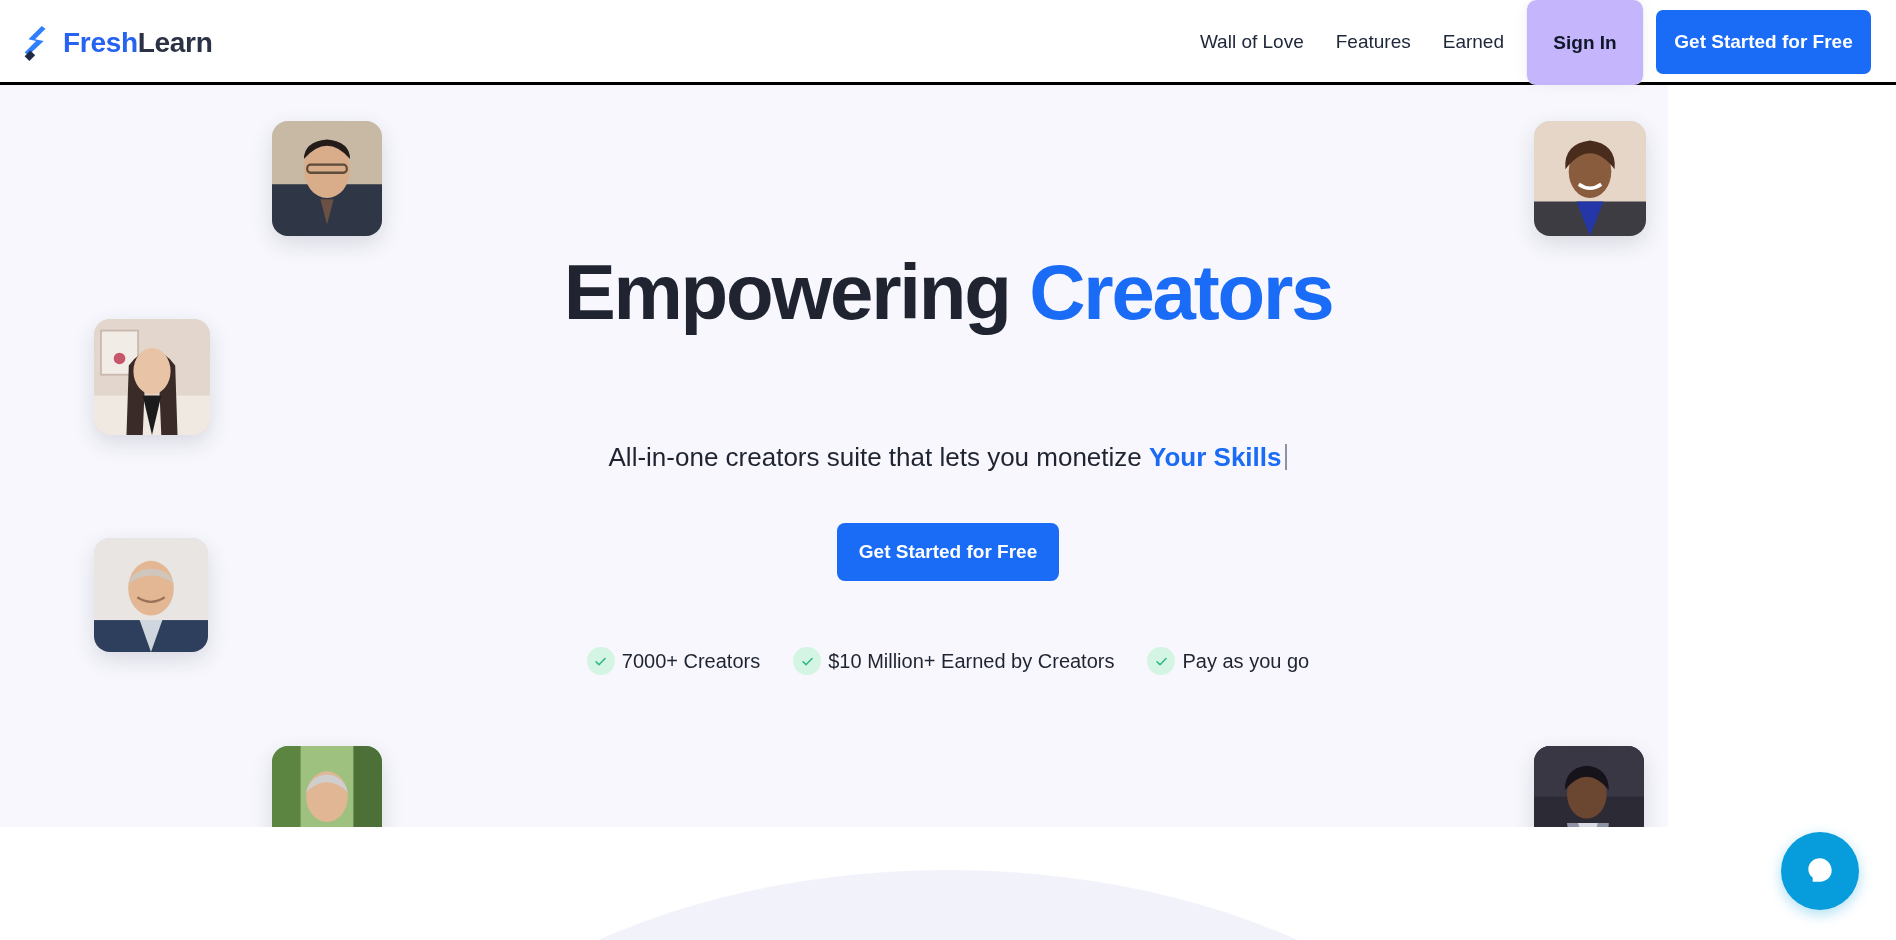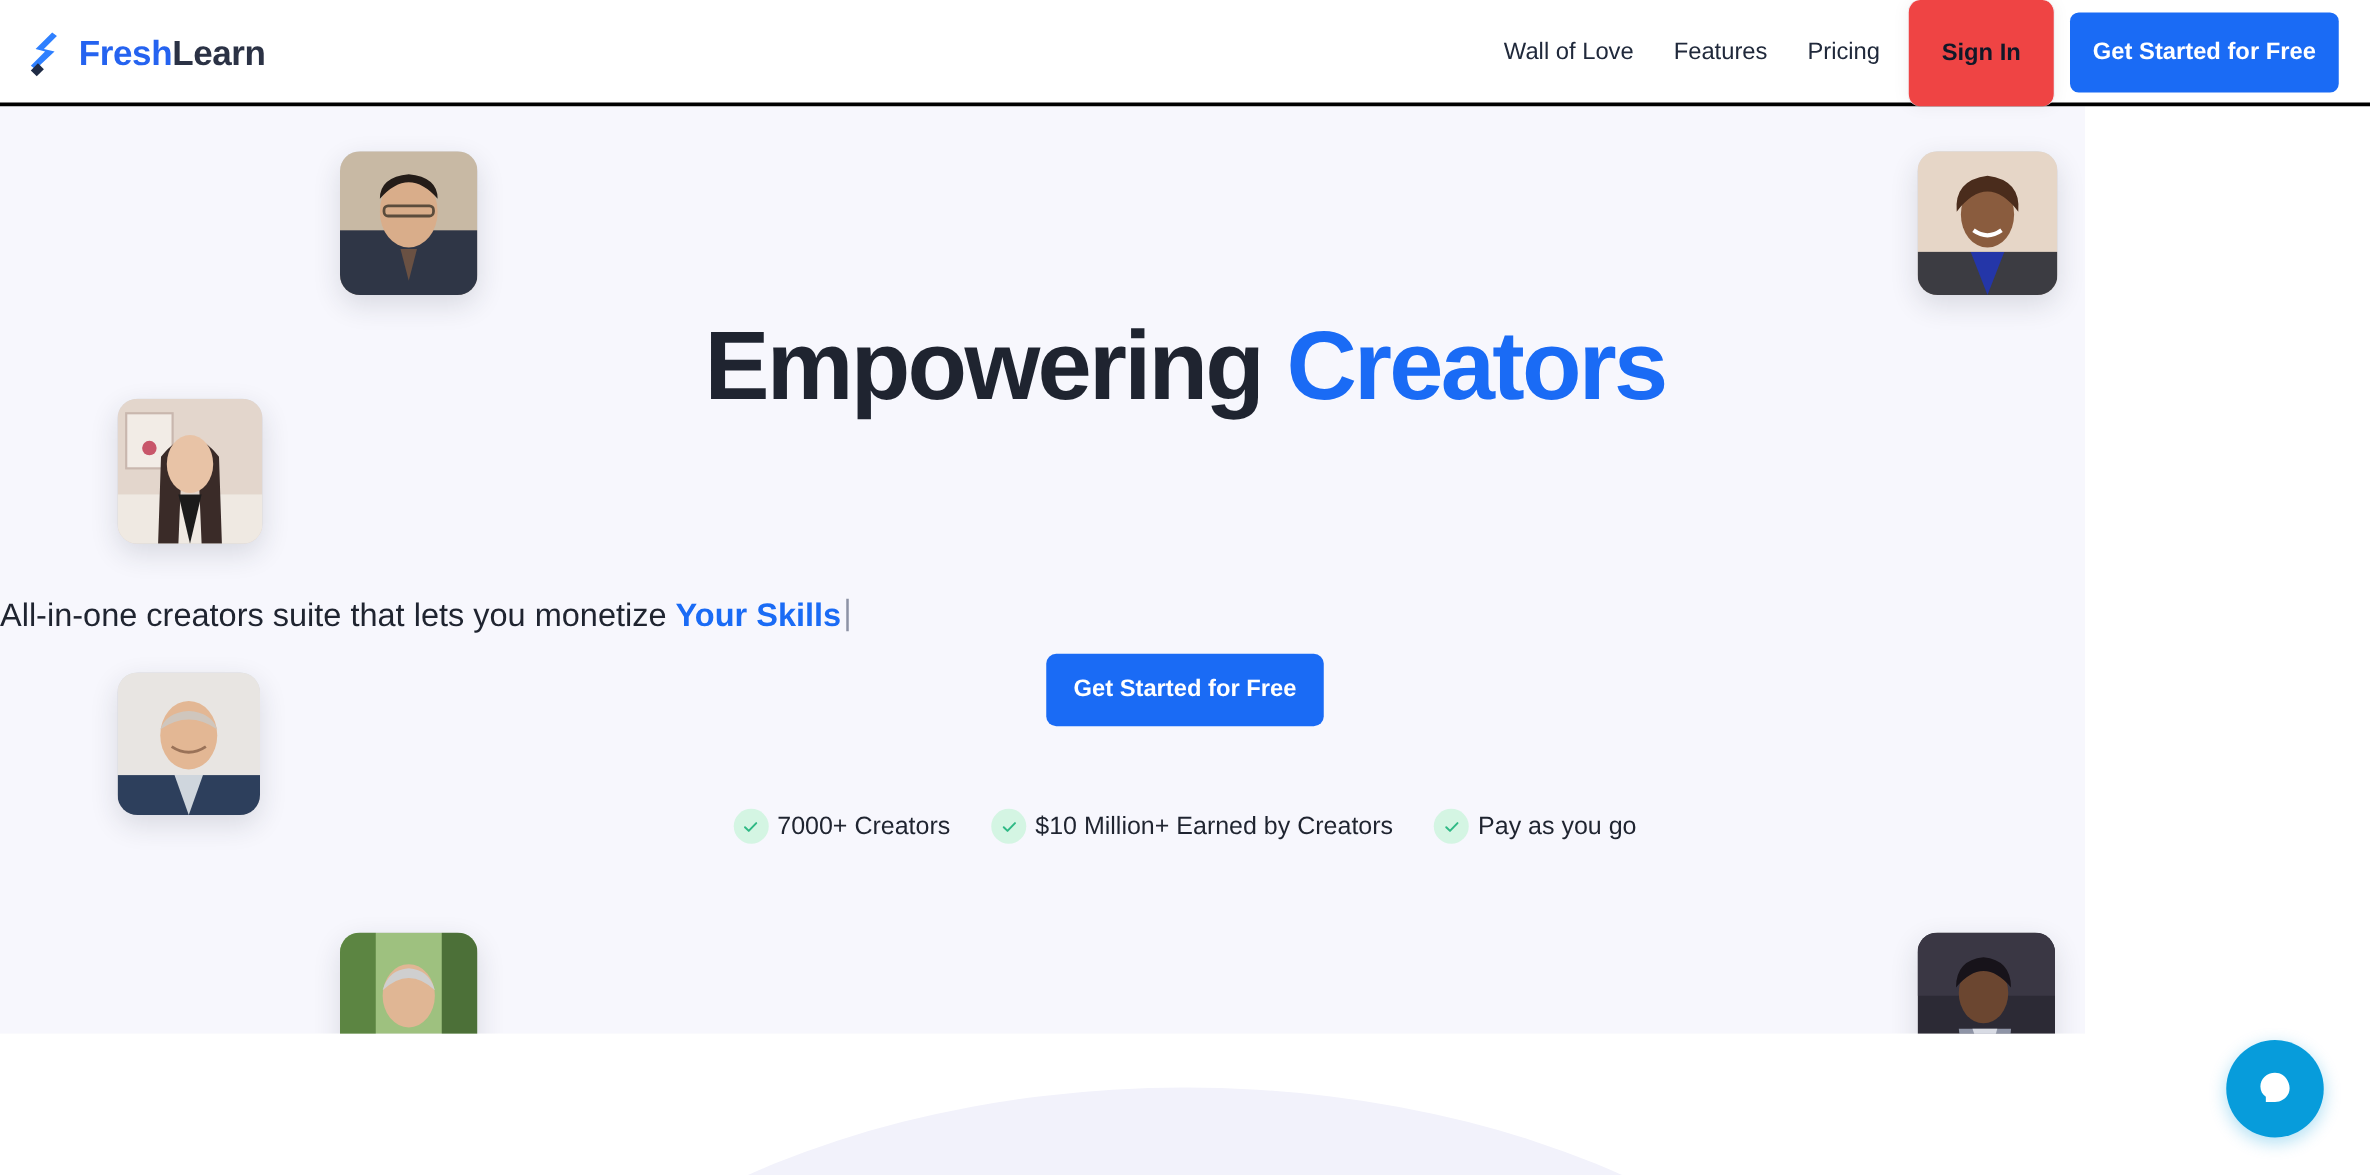--- a/index.html
+++ b/index.html
@@ -82,21 +82,21 @@
     cursor: pointer;
     text-decoration: none;
   }
 
   .signin-btn {
     display: flex;
     align-items: center;
     justify-content: center;
     width: 118px;
     height: 85px;
-    background: #ef4444;
+    background: #c4b5fd;
     border: 1px solid #f0f0f5;
     border-top: none;
     border-bottom: none;
     border-radius: 10px;
     font-size: 19px;
     font-weight: 700;
     color: #101828;
     cursor: pointer;
     box-shadow: 0 0 14px rgba(16,24,40,0.05);
     white-space: nowrap;
@@ -150,26 +150,25 @@
     color: #1f2430;
     white-space: nowrap;
   }
   .headline .accent { color: #1a6bf5; }
 
   .subheadline {
     position: absolute;
     top: 356px;
     left: 0;
     width: 1896px;
-    text-align: left;
+    text-align: center;
     font-size: 26px;
     color: #1f2430;
     line-height: 1.3;
     white-space: nowrap;
-    margin-top: 35px;
   }
   .subheadline .typed {
     color: #1a6bf5;
     font-weight: 700;
   }
   .caret {
     display: inline-block;
     width: 2px;
     height: 26px;
     background: #8d93a5;
@@ -296,21 +295,21 @@
         <path d="M22 2 L8 16 L16 18 L4 30 L8 33 L24 18 L15 16 L26 5 Z" fill="#2f80ff"></path>
         <path d="M10 28 L4 34 L9 39 L15 33 Z" fill="#1f2b45"></path>
       </svg>
       <div class="brand-text"><span class="fresh">Fresh</span><span class="learn">Learn</span></div>
     </div>
 
     <div class="nav-right">
       <nav class="nav-links">
         <a class="nav-link" href="#">Wall of Love</a>
         <a class="nav-link" href="#">Features</a>
-        <a class="nav-link" href="#">Pricing</a>
+        <a class="nav-link" href="#">Earned</a>
       </nav>
 
       <div class="signin-btn">Sign In</div>
 
       <button class="getstarted-nav">Get Started for Free</button>
     </div>
   </header>
 
   <section class="hero">
     <div class="hero-inner">

